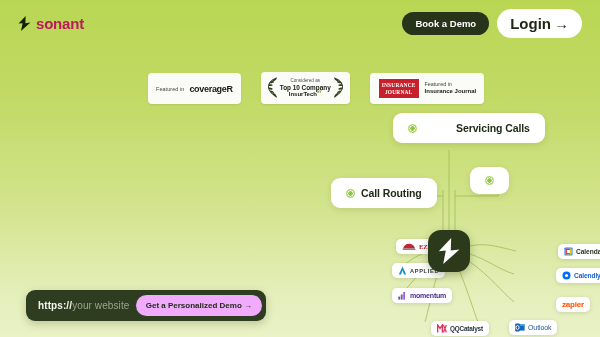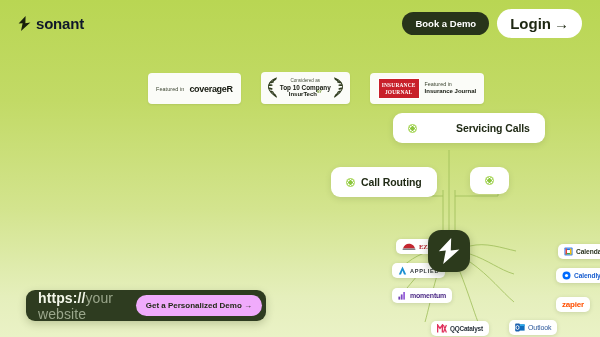--- a/index.html
+++ b/index.html
@@ -30,21 +30,21 @@
   }
   .logo {
     display: flex;
     align-items: center;
     gap: 5px;
   }
   .logo-mark { display: block; }
   .logo-text {
     font-size: 15px;
     font-weight: 600;
-    color: #0f172a;
+    color: #be185d;
     letter-spacing: -0.2px;
   }
   .nav-actions {
     display: flex;
     align-items: center;
     gap: 8px;
   }
   .btn-demo {
     background: #28341a;
     color: #ffffff;
@@ -173,21 +173,21 @@
     letter-spacing: -0.1px;
   }
   .spark {
     width: 9px;
     height: 9px;
     border-radius: 50%;
     background: radial-gradient(circle at 50% 50%, #8cc63f 0%, #8cc63f 34%, #ffffff 36%, #ffffff 48%, #a8d65c 50%, #cfe8a0 100%);
     flex: 0 0 auto;
   }
   #card-servicing { top: 113px; left: 393px; gap: 39px; }
-  #card-routing   { top: 167px; left: 331px; }
+  #card-routing   { top: 178px; left: 331px; }
   #card-quote     { top: 167px; left: 470px; }
 
   .hub {
     position: absolute;
     top: 230px;
     left: 428px;
     width: 42px;
     height: 42px;
     border-radius: 13px;
     background: #2c3a1c;
@@ -246,21 +246,21 @@
     border-radius: 9px;
     display: flex;
     align-items: center;
     justify-content: space-between;
     padding: 0 4px 0 12px;
     box-sizing: border-box;
     box-shadow: 0 3px 8px rgba(35,50,10,0.22);
     z-index: 30;
   }
   .cta-url {
-    font-size: 14px;
+    font-size: 10px;
     color: #9aa68b;
     letter-spacing: 0.1px;
   }
   .cta-url b { color: #f3f7ea; font-weight: 700; }
   .cta-btn {
     background: #f0abfc;
     color: #1d2712;
     font-size: 8px;
     font-weight: 600;
     padding: 6px 10px;

